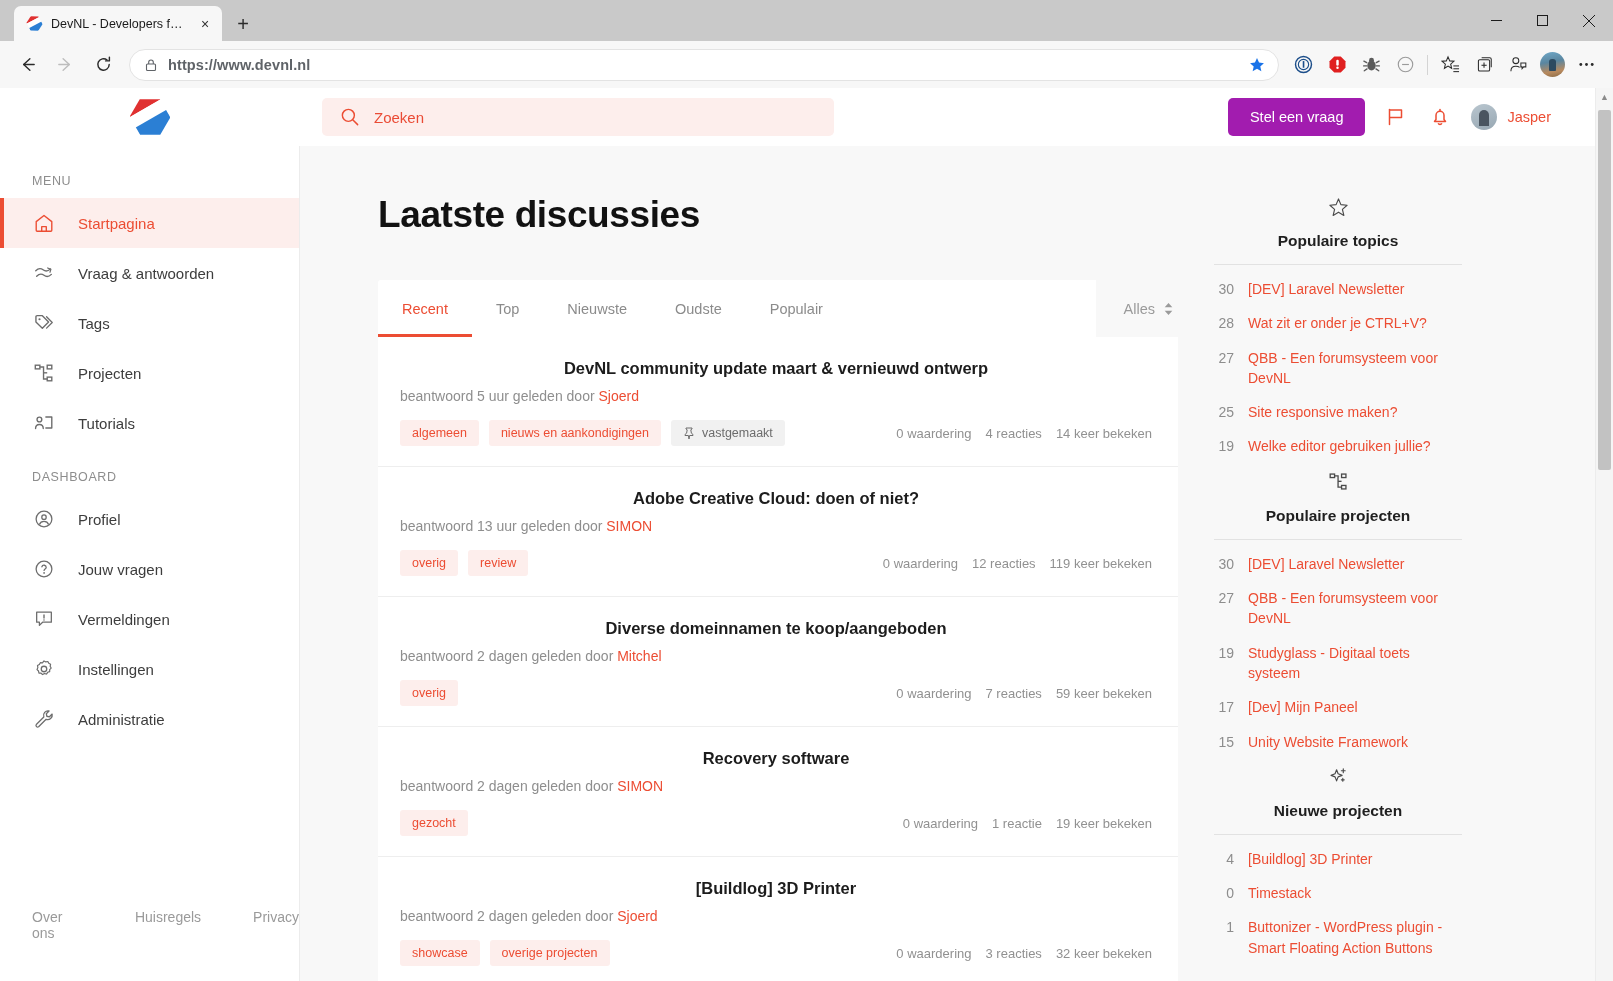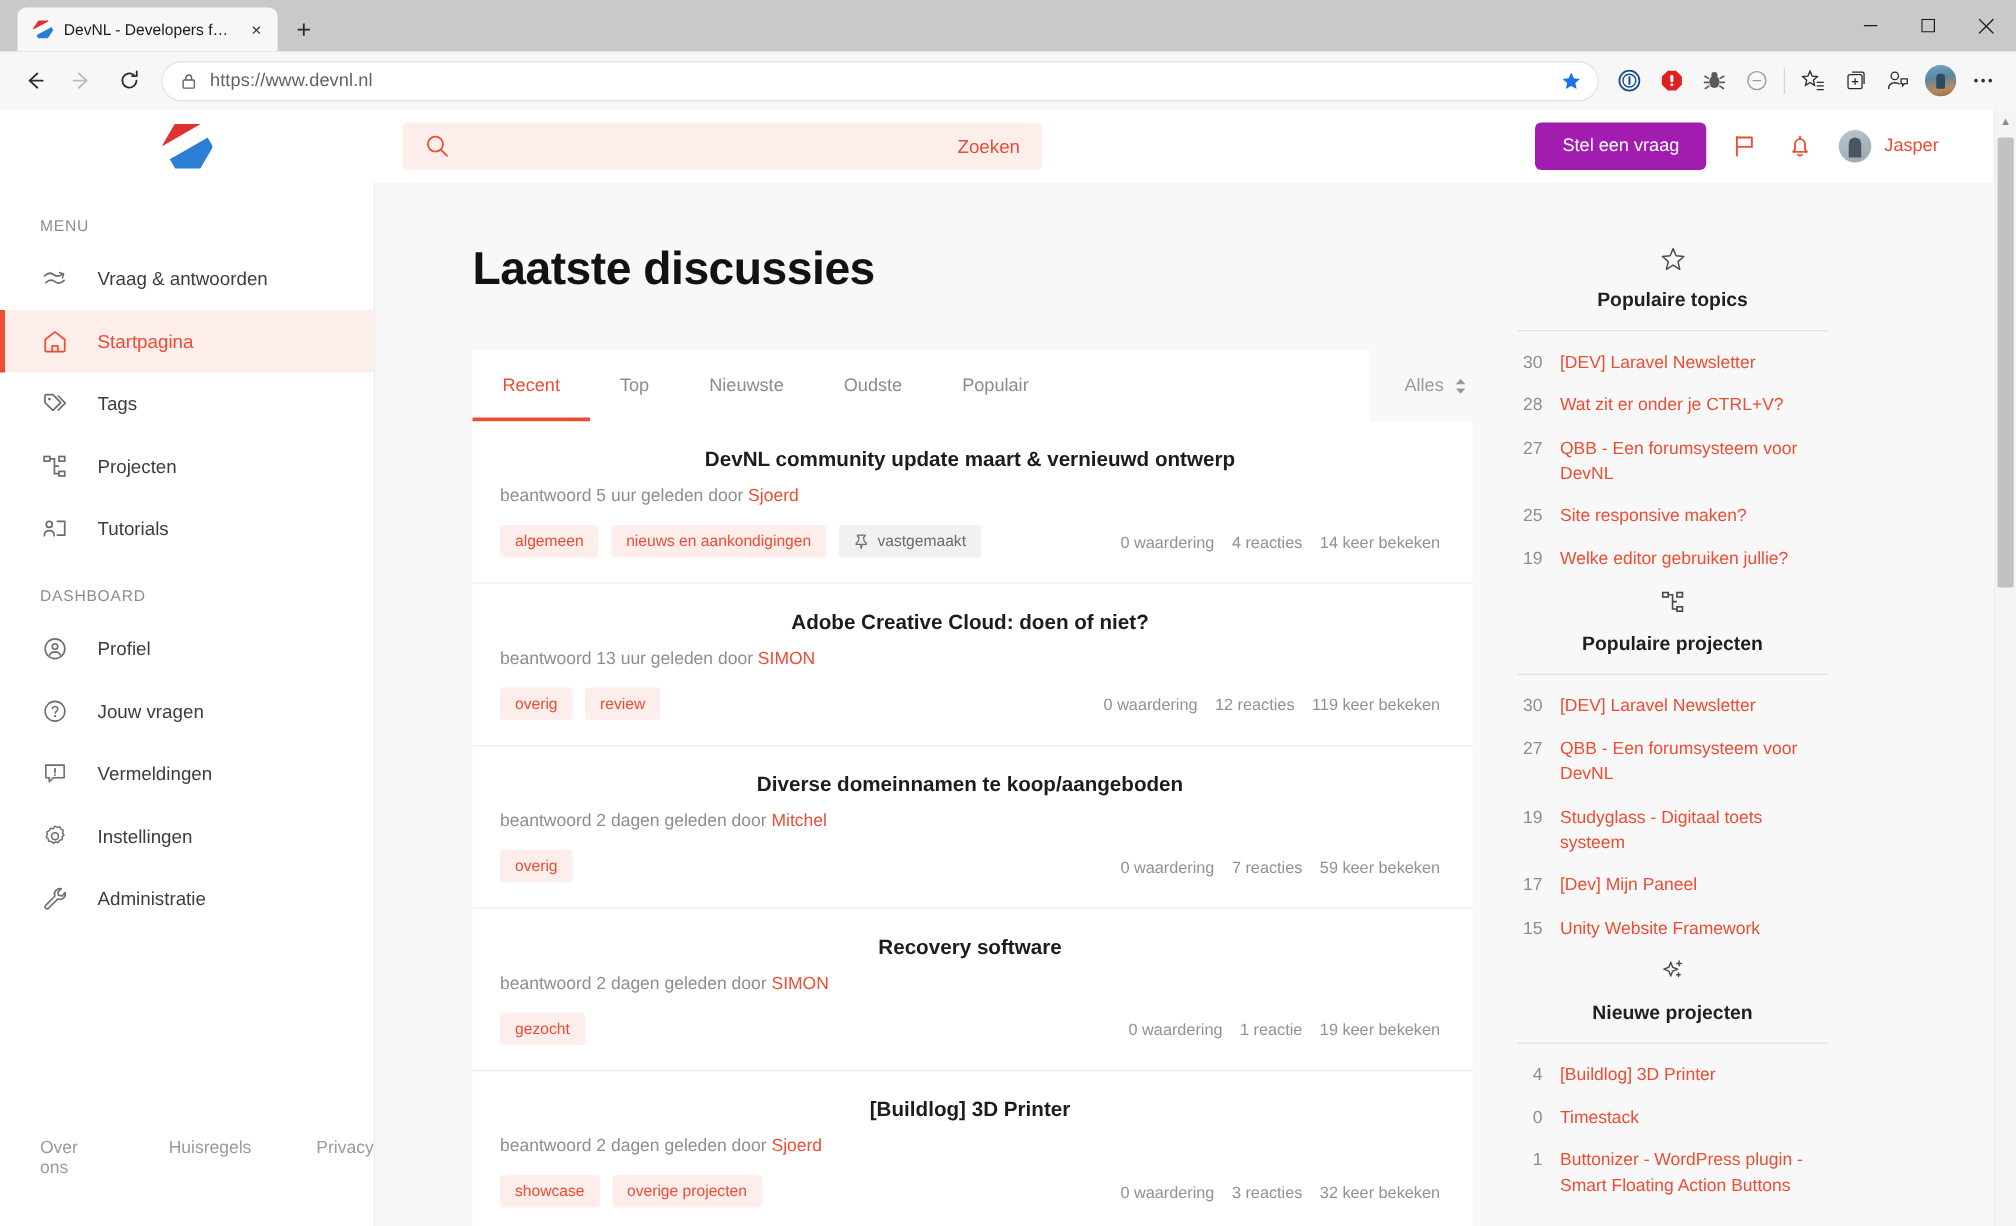--- a/index.html
+++ b/index.html
@@ -45,20 +45,21 @@
   .wc {
     width: 46px; height: 41px; display:flex; align-items:center; justify-content:center;
     font-size: 13px; color: #1c1c1c;
   }
   .wc.close { width: 48px; }
 
   .toolbar {
     height: 47px; background: #f7f7f7;
     display: flex; align-items: center; padding: 0 10px 0 8px; gap: 0;
     flex: none;
+    font-weight: bold;
   }
   .navbtn {
     width: 38px; height: 34px; display:flex; align-items:center; justify-content:center;
     color: #2b2b2b; flex: none;
   }
   .navbtn.disabled { color: #bdbdbd; }
   .omnibox {
     flex: 1; height: 32px; margin: 0 7px; background: #ffffff;
     border-radius: 16px; display: flex; align-items: center;
     padding: 0 6px 0 14px; gap: 10px; border: 1px solid #e3e3e3;
@@ -94,22 +95,22 @@
     padding: 0 44px 0 0; flex:none;
   }
   .logo-wrap {
     width: 300px; display:flex; align-items:center; justify-content:center; flex:none;
   }
   .logo {
     width: 40px; height: 44px; position: relative;
   }
   .search-box {
     width: 512px; height: 38px; background: #fdeeec; border-radius: 5px;
-    display:flex; align-items:center; padding: 0 18px;
-    margin-left: 22px; flex: none; justify-content: space-between;
+    display:flex; align-items:center; gap: 14px; padding: 0 18px;
+    margin-left: 22px; flex: none;
   }
   .search-ph { font-size: 15px; color: #ea4b35; }
   .header-right {
     margin-left: auto; display:flex; align-items:center; gap: 18px;
   }
   .ask-btn {
     background:#a21caf; color:#fff; font-size:14.5px; font-weight:400;
     padding: 11px 22px; border-radius: 5px; white-space:nowrap;
   }
   .hdr-icon { width:26px; height:26px; display:flex; align-items:center; justify-content:center; }
@@ -428,39 +429,39 @@
             <span class="user-name">Jasper</span>
           </div>
         </div>
       </div>
 
       <div class="body-split">
 
         <div class="sidebar">
           <div class="side-label">MENU</div>
 
+          <div class="side-item active">
+            <span class="ic">
+              <svg width="22" height="22" viewBox="0 0 24 24">
+                  <path d="M3.5 10.5 L12 3.8 L20.5 10.5 V20 a1 1 0 0 1 -1 1 H4.5 a1 1 0 0 1 -1 -1 Z" fill="none" stroke="currentColor" stroke-width="1.5" stroke-linejoin="round"></path>
+                  <path d="M9.5 21 v-5 h5 v5" fill="none" stroke="currentColor" stroke-width="1.5" stroke-linejoin="round"></path>
+                </svg>
+            </span>
+            <span class="lb">Startpagina</span>
+          </div>
+
           <div class="side-item">
             <span class="ic">
               <svg width="22" height="22" viewBox="0 0 24 24">
                   <path d="M3 9.5 q4 -4 8 -1 q4 3 8 -1" fill="none" stroke="currentColor" stroke-width="1.5" stroke-linecap="round"></path>
                   <path d="M4 15.5 q4 -4 8 -1 q4 3 8 -1" fill="none" stroke="currentColor" stroke-width="1.5" stroke-linecap="round"></path>
                   <path d="M16 6.5 l3.5 1.5 l-1 3.2" fill="none" stroke="currentColor" stroke-width="1.3" stroke-linecap="round" stroke-linejoin="round"></path>
                 </svg>
             </span>
             <span class="lb">Vraag &amp; antwoorden</span>
-          </div>
-
-          <div class="side-item active">
-            <span class="ic">
-              <svg width="22" height="22" viewBox="0 0 24 24">
-                  <path d="M3.5 10.5 L12 3.8 L20.5 10.5 V20 a1 1 0 0 1 -1 1 H4.5 a1 1 0 0 1 -1 -1 Z" fill="none" stroke="currentColor" stroke-width="1.5" stroke-linejoin="round"></path>
-                  <path d="M9.5 21 v-5 h5 v5" fill="none" stroke="currentColor" stroke-width="1.5" stroke-linejoin="round"></path>
-                </svg>
-            </span>
-            <span class="lb">Startpagina</span>
           </div>
 
           <div class="side-item">
             <span class="ic">
               <svg width="22" height="22" viewBox="0 0 24 24">
                   <path d="M3.2 11 V5.3 a1.3 1.3 0 0 1 1.3 -1.3 h5.7 L17 11 l-6.8 6.8 Z" fill="none" stroke="currentColor" stroke-width="1.5" stroke-linejoin="round"></path>
                   <circle cx="7.1" cy="7.9" r="1.2" fill="currentColor"></circle>
                   <path d="M14.8 5.2 L21 11.4 L14.8 17.6" fill="none" stroke="currentColor" stroke-width="1.4" stroke-linecap="round" stroke-linejoin="round"></path>
                 </svg>
             </span>

